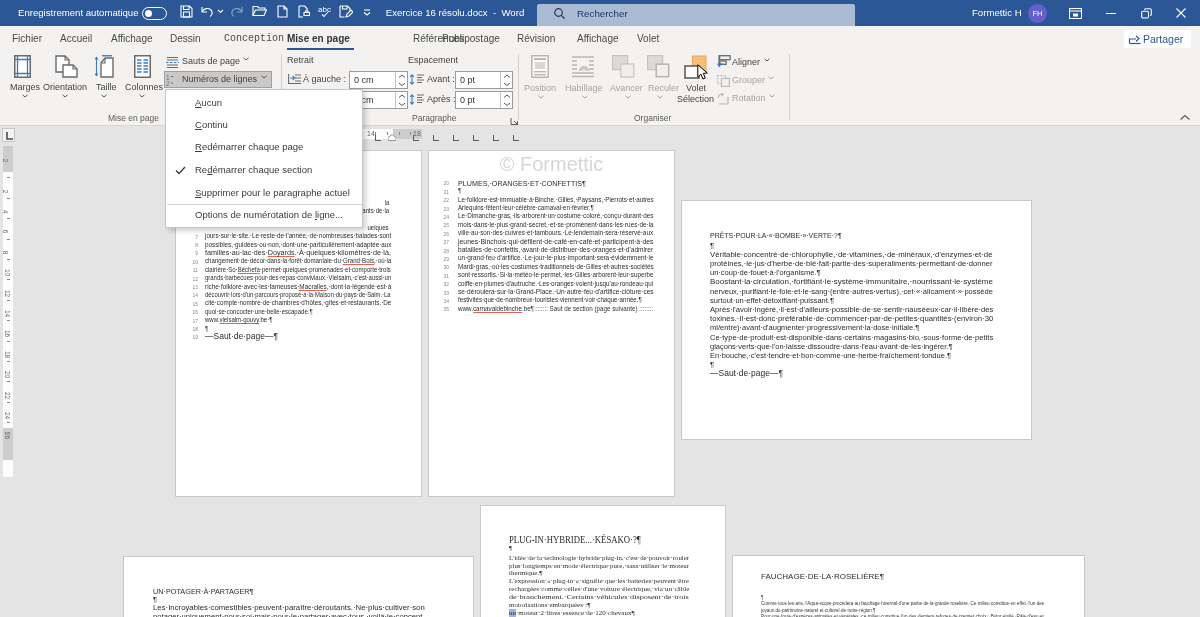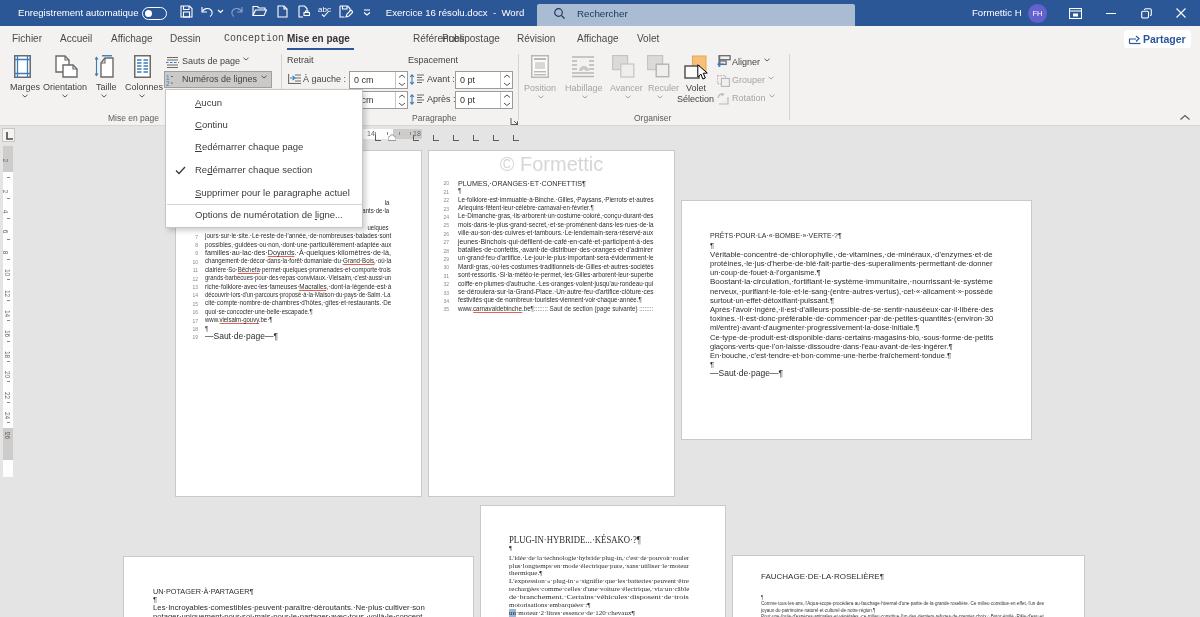--- a/index.html
+++ b/index.html
@@ -16,21 +16,21 @@
 #searchbox span { position:absolute; left:40px; top:4px; font-size:9.8px; color:#1c3760; }
 #avatar { position:absolute; left:1028px; top:4px; width:19px; height:19px; border-radius:50%; background:#6461cf; color:#fff; font-size:7.5px; text-align:center; line-height:19px; }
 .ticon { position:absolute; top:5px; }
 
 
 #tabrow { position:absolute; left:0; top:26px; width:1200px; height:24px; background:#f3f2f0; }
 #tabrow .tab { position:absolute; top:7px; font-size:10px; color:#4a4a4a; white-space:nowrap; }
 #tabrow .active { color:#35343a; font-weight:bold; }
 #activeline { position:absolute; left:287px; top:47.5px; width:67px; height:2.5px; background:#2b579a; }
 #sharebtn { position:absolute; left:1124px; top:30px; width:67px; height:18px; background:#fff; border-radius:3px; }
-#sharebtn span { position:absolute; left:19px; top:3px; font-size:10.5px; font-weight:bold; color:#2b579a; }
+#sharebtn span { position:absolute; left:19px; top:3px; font-size:10.5px; font-weight:normal; color:#2b579a; }
 
 
 #ribbon svg { z-index:1; }
 #ribbon { position:absolute; left:0; top:50px; width:1200px; height:76px; background:#f3f2f0; border-bottom:1px solid #d8d6d5; }
 .gsep { position:absolute; top:4px; width:1px; height:66px; background:#d5d3d2; }
 .glabel { position:absolute; top:63px; font-size:8.5px; color:#5c5b5a; white-space:nowrap; }
 .biglabel { position:absolute; font-size:9px; color:#434342; white-space:nowrap; }
 .ribtxt { position:absolute; font-size:9px; color:#434342; white-space:nowrap; }
 .gray { color:#a6a4a2 !important; }
 .spin { position:absolute; height:18px; background:#fff; border:1px solid #9d9b99; }

